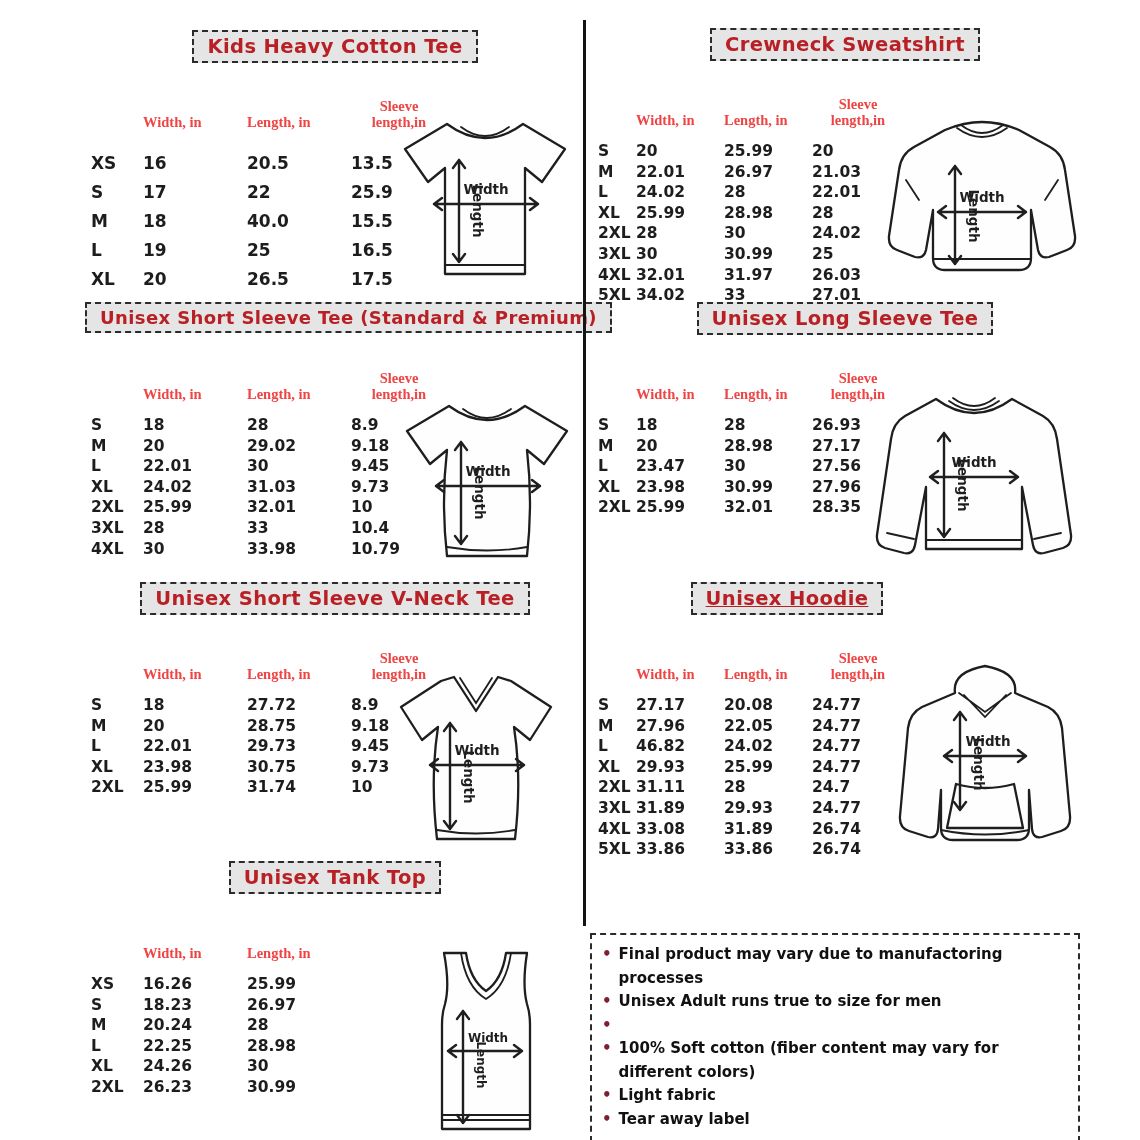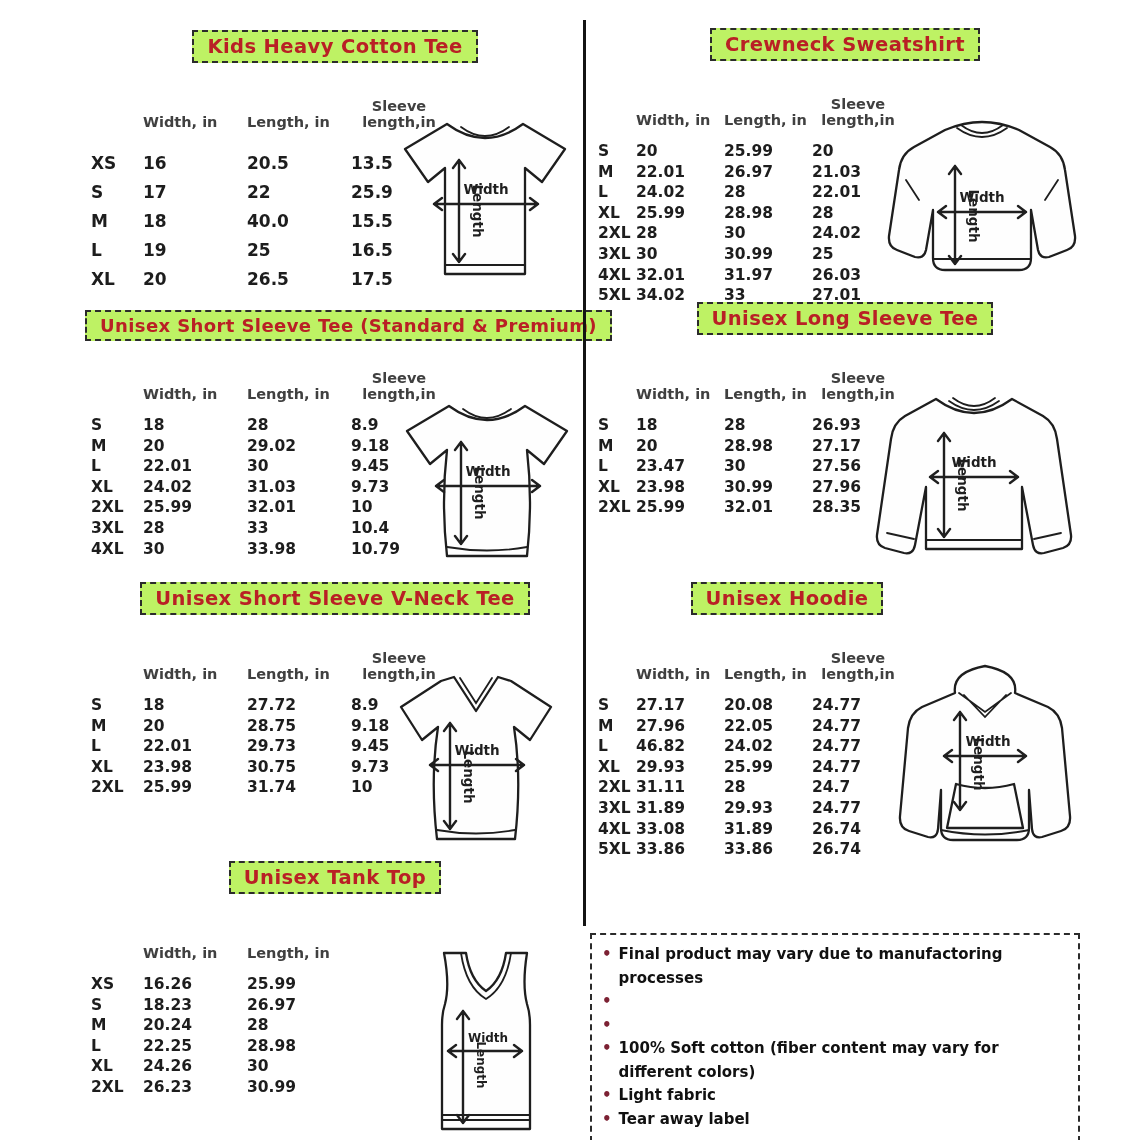--- a/index.html
+++ b/index.html
@@ -2,30 +2,30 @@
 <html><head>
 <meta charset="utf-8">
 <style>
   html,body{margin:0;padding:0;background:#fff;}
   body{font-family:"DejaVu Sans","Liberation Sans",sans-serif;font-weight:700;color:#1d1d1d;}
   #canvas{position:relative;width:1140px;height:1140px;background:#ffffff;overflow:hidden;}
 
   .panel{position:absolute;}
   .title-wrap{text-align:center;height:40px;}
   .title-box{display:inline-block;border:2px dashed #2b2b2b;padding:3px 13px;
-             color:#b92025;font-size:19.5px;letter-spacing:.4px;white-space:nowrap;background:#bef264;}
-  .panel-std .title-box{font-size:18px;margin-top:8px;}
-  .panel-hoodie .title-box{transform:translateX(-58px);}
+             color:#b92025;font-size:19.5px;letter-spacing:.4px;white-space:nowrap;background:#e5e5e5;}
+  .panel-std .title-box{font-size:18px;}
+  .panel-hoodie .title-box{transform:translateX(-58px);text-decoration:underline;}
 
   .size-table{position:relative;margin:14px 0 0 6px;}
   .trow{display:grid;grid-template-columns:52px 104px 104px 96px;}
   .panel-right .trow{grid-template-columns:38px 88px 88px 92px;}
   .cols-3 .trow{grid-template-columns:52px 104px 110px;}
   .thead{height:48px;align-items:end;}
-  .th{color:#404040;font-size:14.5px;line-height:16px;white-space:pre-line;padding-bottom:2px;}
+  .th{color:#ef4444;font-size:14.5px;line-height:16px;white-space:pre-line;padding-bottom:2px;font-family:Liberation Serif, serif;}
   .th-sleeve{text-align:center;}
   .tbody{margin-top:11px;}
   .roomy .tbody{margin-top:17px;}
   .td{font-size:15.5px;line-height:20.6px;}
   .roomy .td{font-size:17px;line-height:29px;}
 
   .garment{position:absolute;margin:0;}
   .g-outline{fill:#fefefe;stroke:#1e1e1e;stroke-width:2.3;stroke-linejoin:round;}
   .g-line{fill:none;stroke:#1e1e1e;stroke-width:1.8;stroke-linecap:round;}
   .g-arrow{fill:none;stroke:#1f1f1f;stroke-width:2.4;stroke-linecap:round;stroke-linejoin:round;}
@@ -515,20 +515,21 @@
 
   <div class="divider"></div>
 
   <aside class="notes">
     <div class="note">
         <span class="bullet">•</span>
         <span>Final product may vary due to manufactoring processes</span>
       </div>
     <div class="note">
         <span class="bullet">•</span>
+        <span>Unisex Adult runs true to size for men</span>
       </div>
     <div class="note">
         <span class="bullet">•</span>
       </div>
     <div class="note">
         <span class="bullet">•</span>
         <span>100% Soft cotton (fiber content may vary for different colors)</span>
       </div>
     <div class="note">
         <span class="bullet">•</span>

